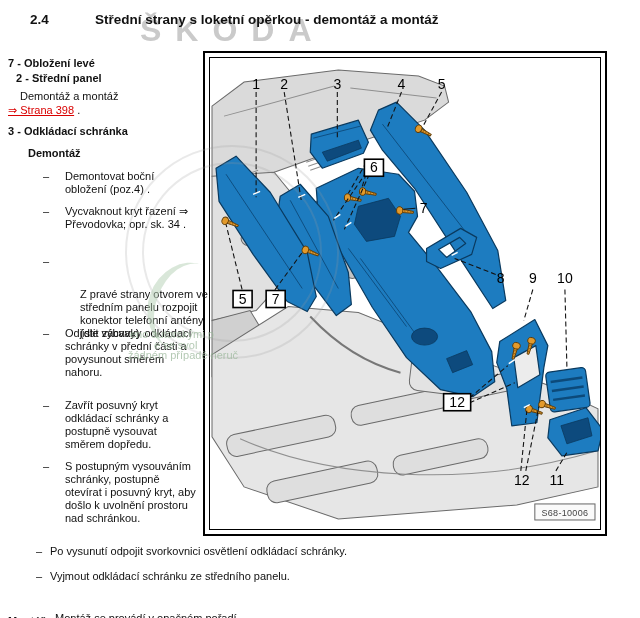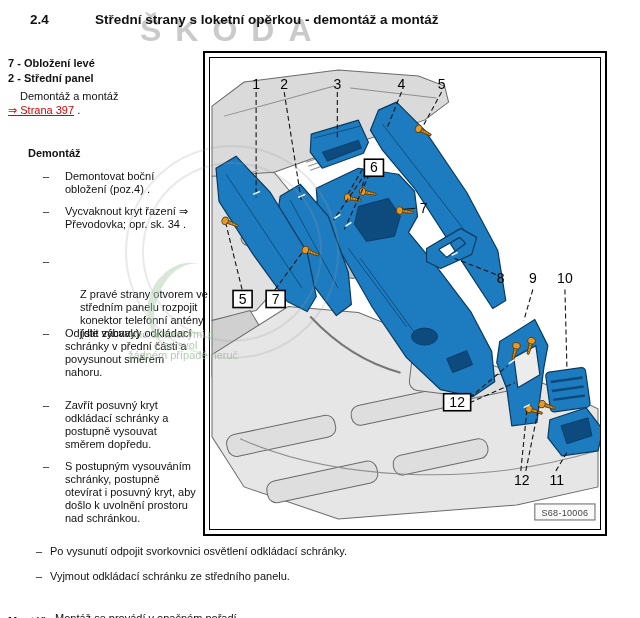--- a/index.html
+++ b/index.html
@@ -49,25 +49,26 @@
 <div class="page">
 
   <div class="wm-brand">ŠKODA</div>
 
   <div class="hdr">
     <span class="num">2.4</span>
     <span class="ttl">Střední strany s loketní opěrkou - demontáž a montáž</span>
   </div>
 
   <div class="lc b" style="top:57px;">7 - Obložení levé</div>
-  <div class="lc b" style="top:72px;">2 - Střední panel</div>
+  <div class="lc b" style="top:72px;margin-left:8px;">2 - Střední panel</div>
   <div class="lc" style="top:90px;margin-left:12px;">Demontáž a montáž</div>
   <div class="lc" style="top:104px;white-space:nowrap;">
-    <span class="ref-link">⇒ Strana 397</span><span> .</span>
-  </div>
+    <span class="ref-link">⇒ Strana 398</span><span> .</span>
+  </div>
+  <div class="lc b" style="top:125px;">3 - Odkládací schránka</div>
   <div class="lc b" style="top:147px;padding-left:20px;">Demontáž</div>
 
   <div class="step" style="top:170px;">
     <span class="dash" style="left:43px;">–</span>
     <span class="txt" style="left:65px;width:132px;">Demontovat boční obložení (poz.4) .</span>
   </div>
   <div class="step" style="top:205px;">
     <span class="dash" style="left:43px;">–</span>
     <span class="txt" style="left:65px;width:132px;">Vycvaknout kryt řazení ⇒ Převodovka; opr. sk. 34 .</span>
   </div>

